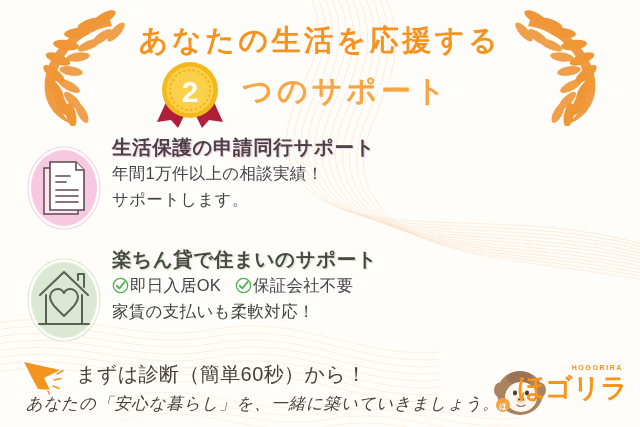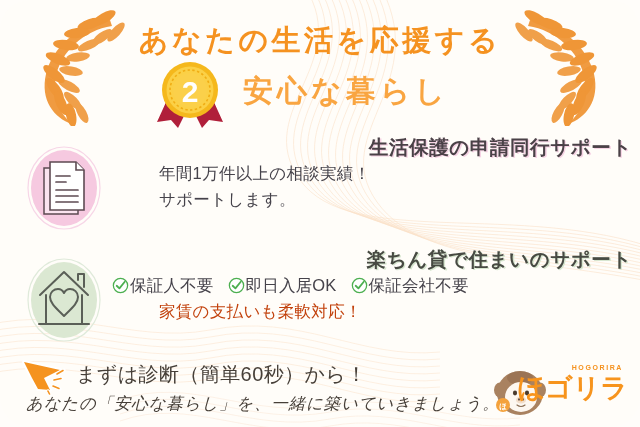--- a/index.html
+++ b/index.html
@@ -53,34 +53,32 @@
 
   .icon-circle { position:absolute; left:26px; top:4px; width:76px; height:96px; }
 
   .sec-body { position:absolute; left:112px; top:0; width:520px; }
   .sec-head {
     font-size:19.5px; font-weight:bold;
     color:#4a4147;
     letter-spacing:0.6px;
     line-height:26px;
     white-space:nowrap;
-    text-align:right;
   }
   .sec1 .sec-head { text-shadow:1.4px 1.4px 0 #f6d3e4; }
   .sec2 .sec-head { color:#474a42; text-shadow:1.4px 1.4px 0 #d7e6cf; }
 
   .sec-text {
     font-size:16.5px;
     color:#45424a;
     line-height:26px;
     letter-spacing:0.3px;
     white-space:nowrap;
-    margin-left:47px;
-  }
-  .sec2 .sec-text { color:#c2410c; }
+  }
+  .sec2 .sec-text { color:#404040; }
 
   .check-row { display:flex; align-items:center; line-height:26px; white-space:nowrap; }
   .check-item { display:inline-flex; align-items:center; margin-right:14px; }
   .check-item:last-child { margin-right:0; }
   .check-mark { width:17px; height:17px; margin-right:1px; flex:0 0 auto; }
   .check-label { font-size:16.5px; color:#45424a; letter-spacing:0.2px; }
 
   
   .footer { position:absolute; left:0; top:352px; width:640px; height:75px; z-index:3; }
   .cursor-icon { position:absolute; left:20px; top:4px; width:54px; height:40px; }
@@ -205,21 +203,21 @@
     <svg class="medal" viewBox="0 0 70 68" width="70" height="68">
       <path d="M12 40 L2 62 L16 60 L23 68 L33 48 Z" fill="#b01f3a"></path>
       <path d="M58 40 L68 62 L54 60 L47 68 L37 48 Z" fill="#b01f3a"></path>
       <circle cx="35" cy="30" r="28" fill="#f5b81c"></circle>
       <circle cx="35" cy="30" r="23.5" fill="#fbd046"></circle>
       <circle cx="35" cy="30" r="20" fill="none" stroke="#f0ad14" stroke-width="1.6" stroke-dasharray="2.4 2.4"></circle>
       <circle cx="35" cy="30" r="17" fill="#fbd04a"></circle>
       <text x="35" y="42" text-anchor="middle" font-family="Liberation Sans, sans-serif" font-size="30" font-weight="bold" fill="#ffffff">2</text>
     </svg>
 
-    <div class="title-line2">安心な暮らし</div>
+    <div class="title-line2">つのサポート</div>
   </div>
 
   <div class="section sec1">
 
     <svg class="icon-circle" viewBox="0 0 76 96" width="76" height="96">
       <ellipse cx="38" cy="50" rx="33" ry="38" fill="#f6c9e0"></ellipse>
       <ellipse cx="38" cy="50" rx="36" ry="41" fill="none" stroke="#f7d6e7" stroke-width="1.2"></ellipse>
       <g fill="#fbe3ef" stroke="#5d4a52" stroke-width="1.5">
         <path d="M18 30 H44 L52 38 V76 H18 Z"></path>
       </g>
@@ -254,27 +252,20 @@
         <path d="M52 30 V24 H58 V37"></path>
         <line x1="13" y1="74" x2="63" y2="74"></line>
         <path d="M38 66 C 30 58, 24 53, 24 47 C 24 42, 28 39, 32 39 C 35 39, 37 41, 38 43 C 39 41, 41 39, 44 39 C 48 39, 52 42, 52 47 C 52 53, 46 58, 38 66 Z"></path>
       </g>
     </svg>
 
     <div class="sec-body">
       <div class="sec-head">楽ちん貸で住まいのサポート</div>
 
       <div class="check-row">
-        <span class="check-item">
-          <svg class="check-mark" viewBox="0 0 20 20">
-            <circle cx="10" cy="10" r="8.4" fill="#ffffff" stroke="#4caf50" stroke-width="1.5"></circle>
-            <path d="M5.5 10.3 L8.7 13.4 L15 5.6" fill="none" stroke="#4caf50" stroke-width="2.1" stroke-linecap="round" stroke-linejoin="round"></path>
-          </svg>
-          <span class="check-label">保証人不要</span>
-        </span>
         <span class="check-item">
           <svg class="check-mark" viewBox="0 0 20 20">
             <circle cx="10" cy="10" r="8.4" fill="#ffffff" stroke="#4caf50" stroke-width="1.5"></circle>
             <path d="M5.5 10.3 L8.7 13.4 L15 5.6" fill="none" stroke="#4caf50" stroke-width="2.1" stroke-linecap="round" stroke-linejoin="round"></path>
           </svg>
           <span class="check-label">即日入居OK</span>
         </span>
         <span class="check-item">
           <svg class="check-mark" viewBox="0 0 20 20">
             <circle cx="10" cy="10" r="8.4" fill="#ffffff" stroke="#4caf50" stroke-width="1.5"></circle>

